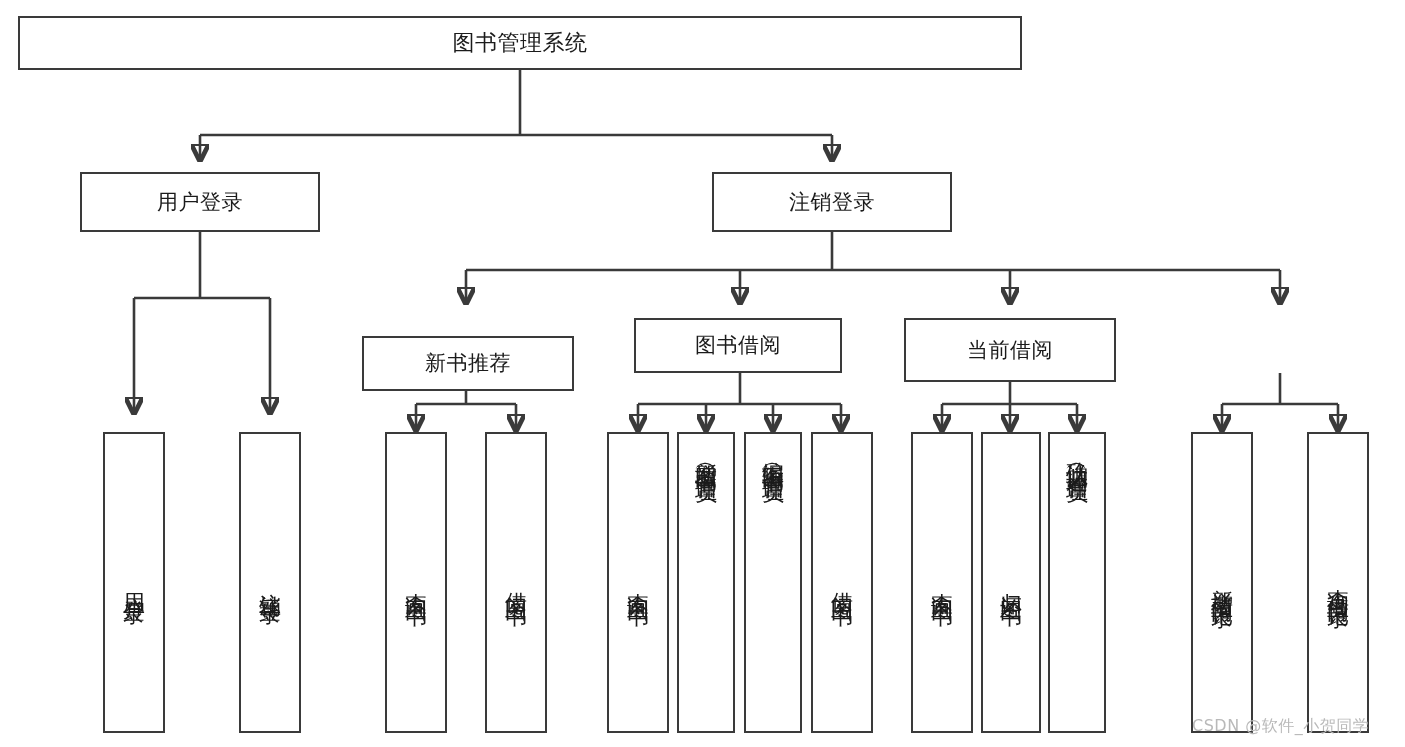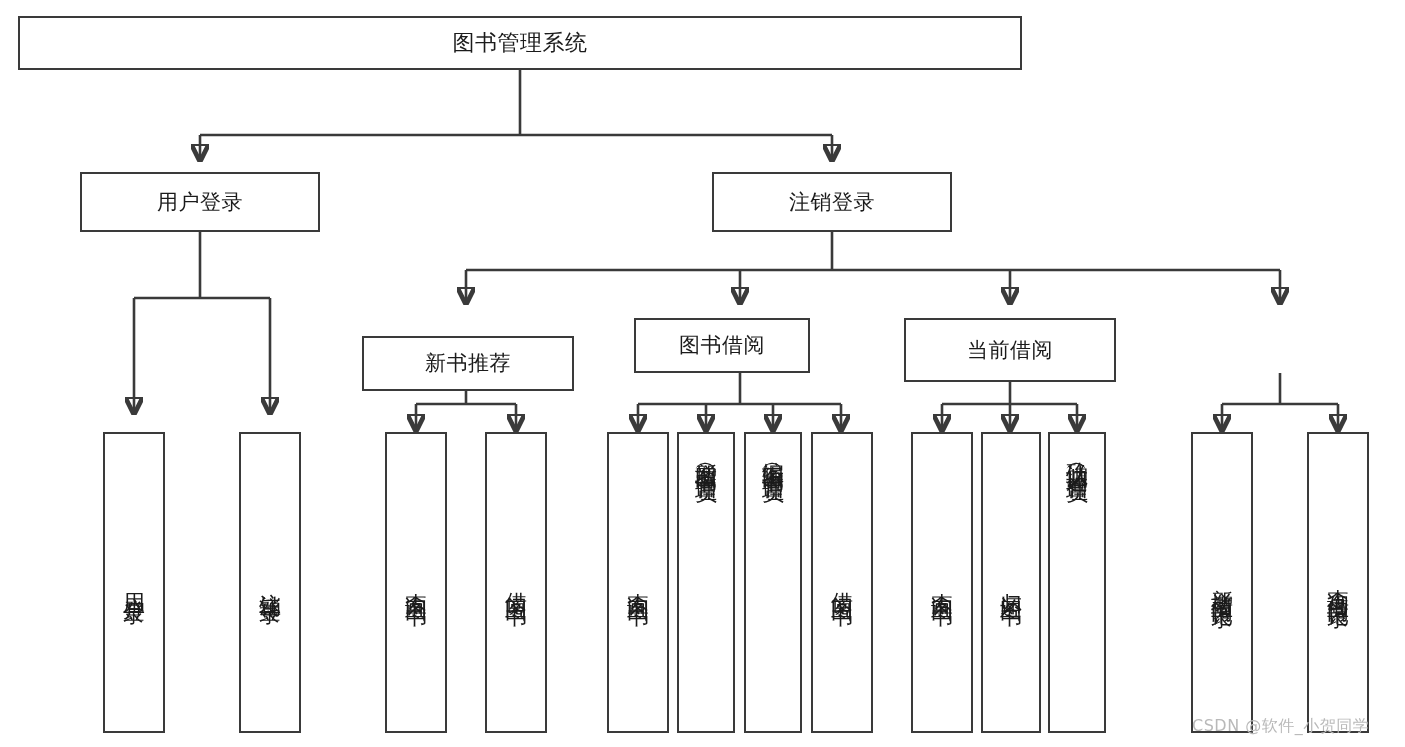--- a/index.html
+++ b/index.html
@@ -134,21 +134,21 @@
   </div>
 
   <div class="node h-node" style="left:712px;top:172px;width:240px;height:60px;">
     <span class="lbl">注销登录</span>
   </div>
 
   <div class="node h-node" style="left:362px;top:336px;width:212px;height:55px;">
     <span class="lbl">新书推荐</span>
   </div>
 
-  <div class="node h-node" style="left:634px;top:318px;width:176px;height:55px;">
+  <div class="node h-node" style="left:634px;top:318px;width:208px;height:55px;">
     <span class="lbl">图书借阅</span>
   </div>
 
   <div class="node h-node" style="left:904px;top:318px;width:212px;height:64px;">
     <span class="lbl">当前借阅</span>
   </div>
 
 
   <div class="node v-node center" style="left:103px;top:432px;width:62px;height:301px;">
     <span class="lbl">用户登录</span>

